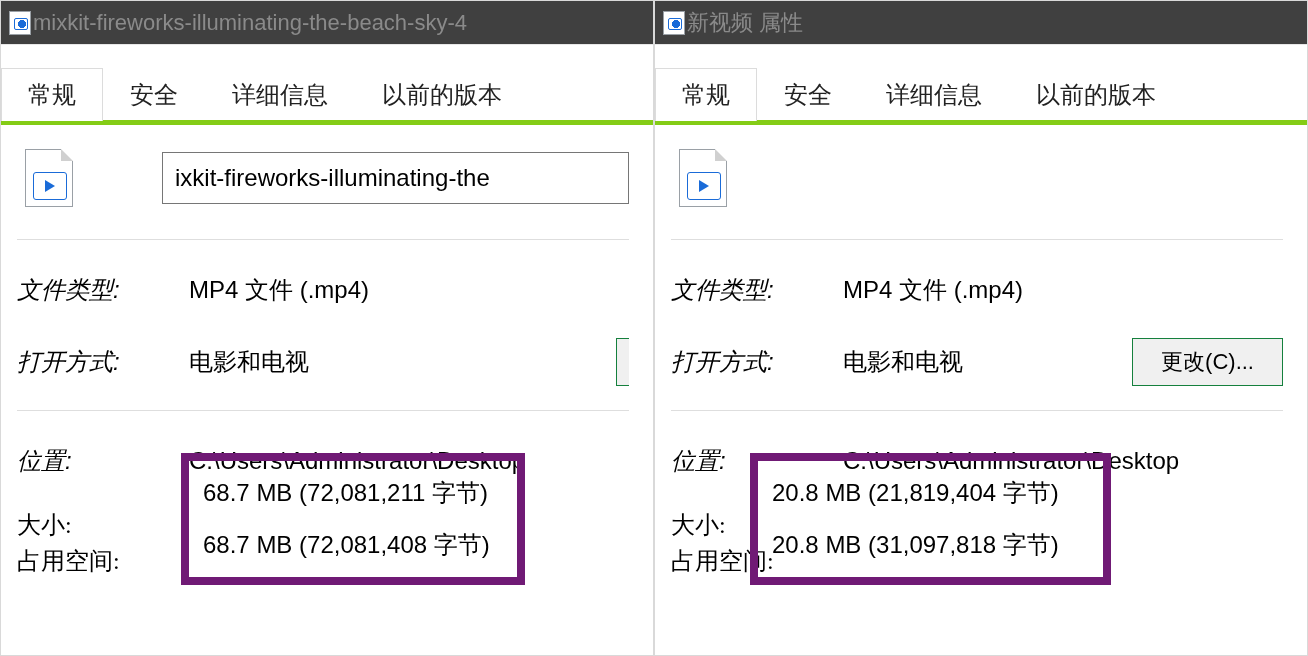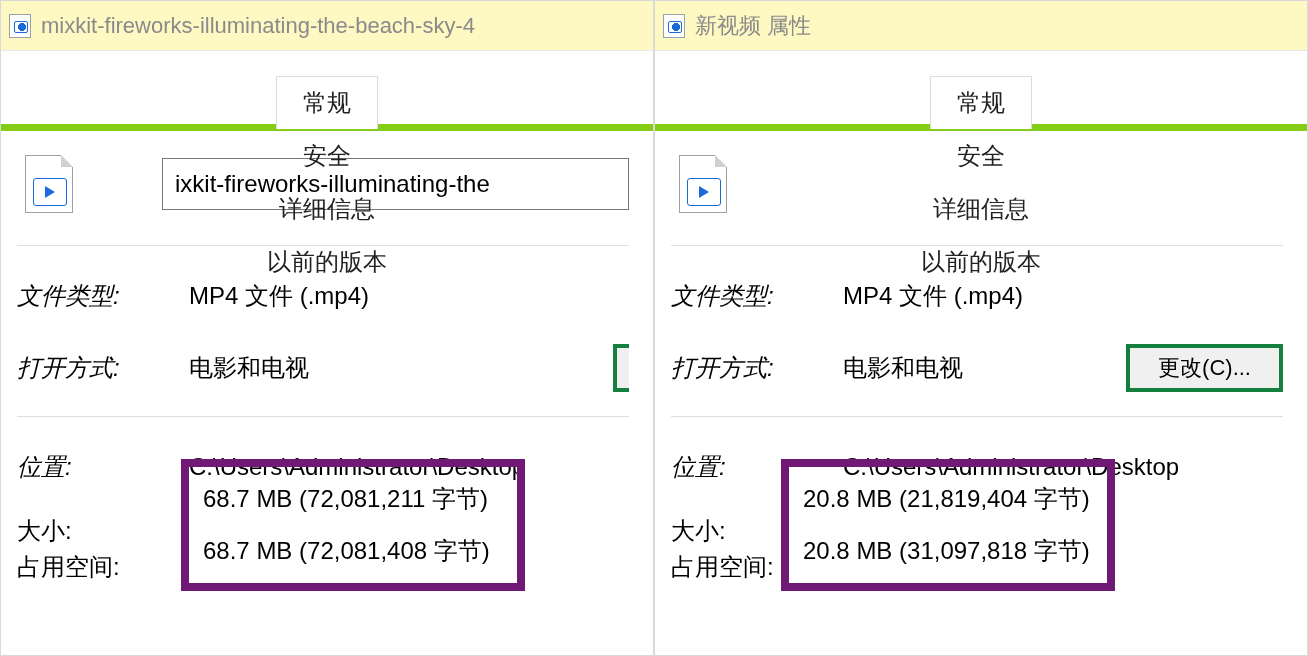--- a/index.html
+++ b/index.html
@@ -17,27 +17,27 @@
     flex: 1 1 50%;
     height: 100%;
     background: #fff;
     border: 1px solid #d9d9d9;
     position: relative;
     overflow: hidden;
   }
 
   
   .titlebar {
-    height: 50px;
+    height: 44px;
     display: flex;
     align-items: center;
     padding: 0 8px;
-    gap: 10px;
+    gap: 2px;
     border-bottom: 1px solid #e8e8e8;
-    background: #fef9c3;
+    background: #404040;
   }
   .titlebar .title-text {
     color: #8a8a8a;
     font-size: 22px;
     white-space: nowrap;
     overflow: hidden;
     text-overflow: clip;
   }
   .file-icon-small {
     width: 22px;
@@ -53,26 +53,25 @@
     left: 4px; top: 6px;
     width: 12px; height: 10px;
     background: radial-gradient(circle at 7px 5px, #1a6bd8 0 4px, transparent 4px);
     border: 1px solid #1a6bd8;
     border-radius: 2px;
   }
 
   
   .tabstrip {
     display: flex;
-    align-items: center;
+    align-items: flex-end;
     margin-top: 24px;
     padding-left: 0;
     height: 56px;
-    border-bottom: 7px solid #84cc16;
-    flex-direction: column;
+    border-bottom: 5px solid #84cc16;
   }
   .tab {
     padding: 10px 26px;
     font-size: 24px;
     color: #222;
     border: 1px solid transparent;
     border-bottom: none;
     cursor: pointer;
     position: relative;
     bottom: -1px;
@@ -161,21 +160,21 @@
   }
   .prop .value {
     flex: 1;
     white-space: nowrap;
     overflow: hidden;
   }
   .change-btn {
     height: 48px;
     padding: 0 28px;
     font-size: 22px;
-    border: 4px solid #15803d;
+    border: 1px solid #15803d;
     background: #f0f0f0;
     color: #000;
     cursor: pointer;
     margin-left: auto;
   }
   .change-btn.cut {
     padding-left: 6px;
     padding-right: 0;
     border-right: none;
   }
@@ -191,20 +190,21 @@
     padding: 10px 0;
   }
   .row-flex {
     display: flex;
     align-items: center;
   }
   .row-flex .label {
     flex: 0 0 172px;
     font-size: 24px;
     padding: 16px 0;
+    font-family: Liberation Serif, serif;
   }
 </style>
 </head>
 <body>
 
 <div class="window">
   <div class="titlebar">
     <span class="file-icon-small"></span>
     <span class="title-text">mixkit-fireworks-illuminating-the-beach-sky-4</span>
   </div>
@@ -300,21 +300,21 @@
 
     <div class="prop">
       <span class="label">位置:</span>
       <span class="value">C:\Users\Administrator\Desktop</span>
     </div>
 
     <div class="row-flex">
       <span class="label">大小:</span>
     </div>
     <div style="position: relative; margin-top: -104px;">
-      <div class="highlight-group" style="margin-left:110px;width:334px;">
+      <div class="highlight-group" style="margin-left:79px;width:361px;">
         <div class="prop" style="padding:10px 0;">
           <span class="value">20.8 MB (21,819,404 字节)</span>
         </div>
         <div class="prop" style="padding:10px 0;">
           <span class="value">20.8 MB (31,097,818 字节)</span>
         </div>
       </div>
     </div>
     <div class="row-flex" style="margin-top:-56px;">
       <span class="label">占用空间:</span>

